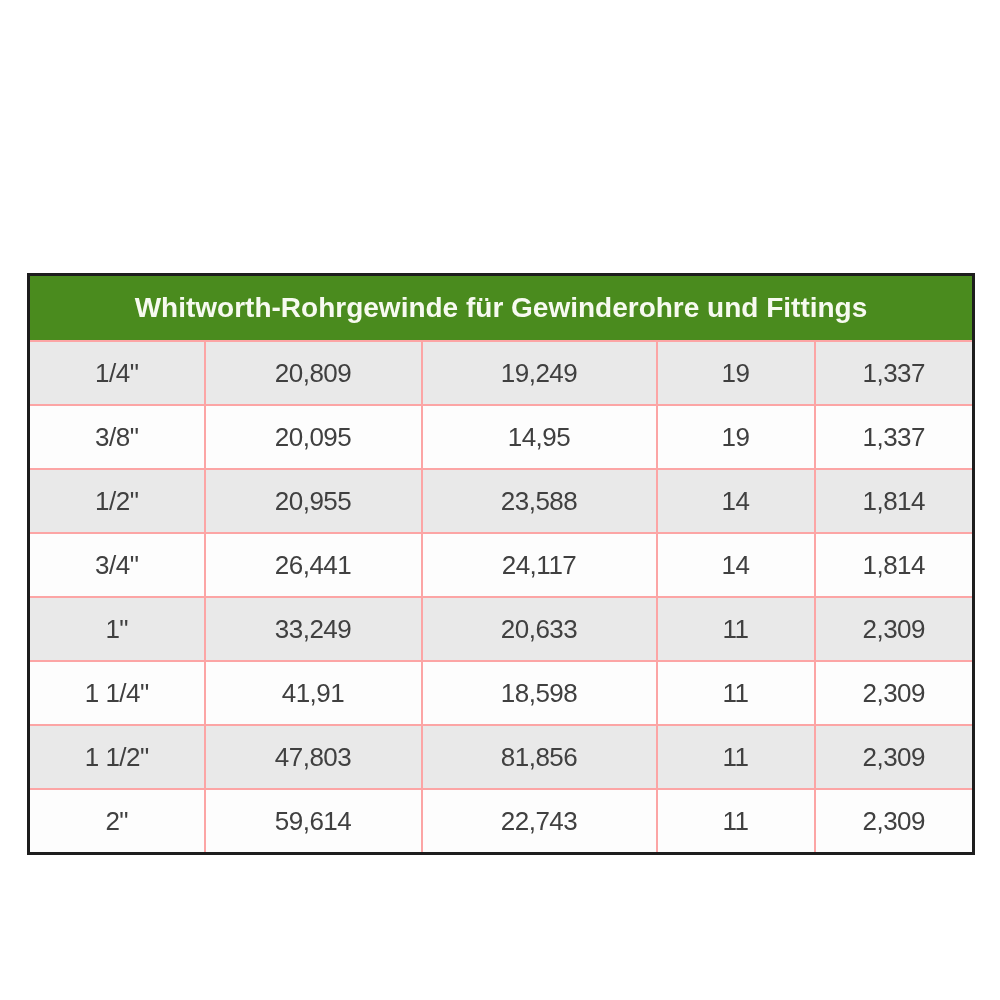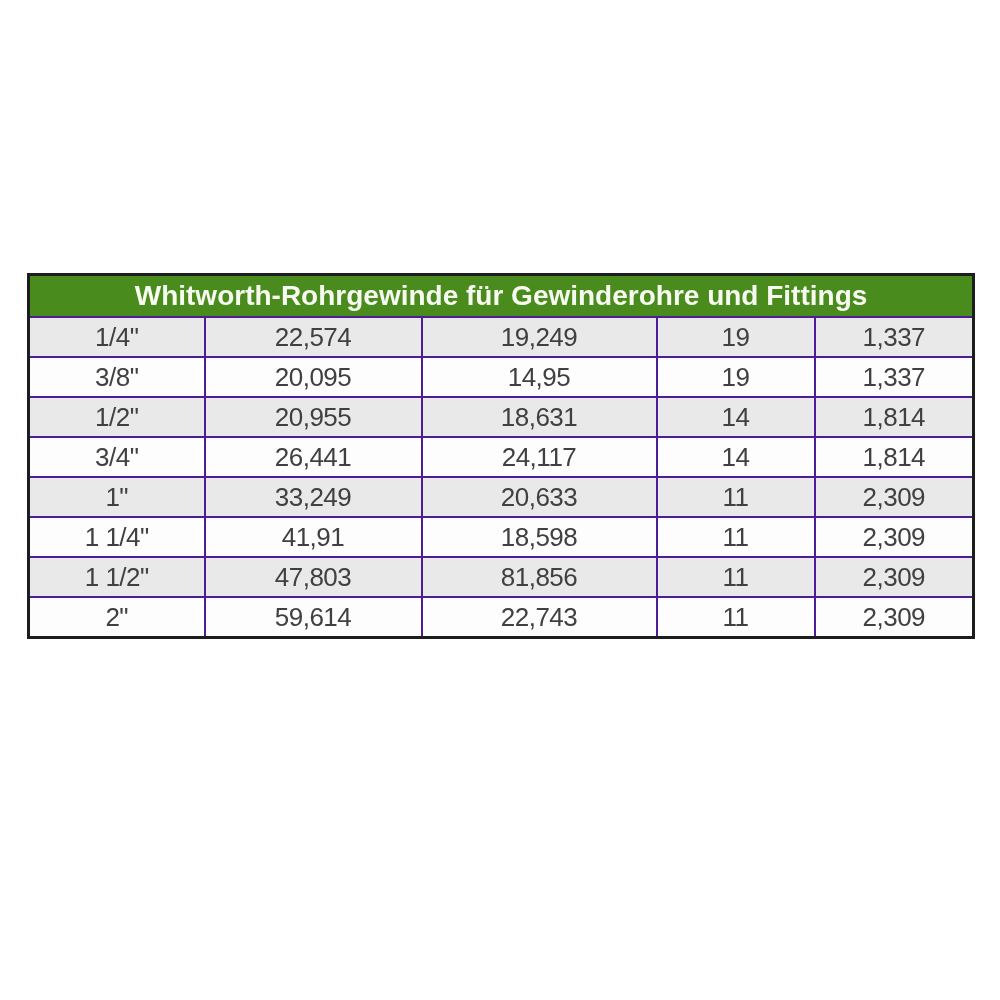--- a/index.html
+++ b/index.html
@@ -21,24 +21,24 @@
     position: absolute;
     left: 27px;
     top: 273px;
     width: 945px;
     border-collapse: collapse;
     table-layout: fixed;
     border: 3px solid #1d1d1d;
   }
   table.thread-table th,
   table.thread-table td {
-    border: 2px solid #4c1d95;
+    border: 2px solid #fca5a5;
     text-align: center;
     vertical-align: middle;
-    padding: 0;
+    padding: 12px;
     letter-spacing: -0.5px;
   }
   tr.title-row th {
     height: 40px;
     background: #4a8b1e;
     color: #f7faf0;
     font-size: 28px;
     font-weight: bold;
     letter-spacing: 0;
   }
@@ -74,36 +74,36 @@
       <col style="width:159px">
     </colgroup>
     <thead>
       <tr class="title-row">
         <th colspan="5">Whitworth-Rohrgewinde für Gewinderohre und Fittings</th>
       </tr>
     </thead>
     <tbody>
       <tr class="stripe">
         <td>1/4"</td>
-        <td>22,574</td>
+        <td>20,809</td>
         <td>19,249</td>
         <td>19</td>
         <td>1,337</td>
       </tr>
       <tr>
         <td>3/8"</td>
         <td>20,095</td>
         <td>14,95</td>
         <td>19</td>
         <td>1,337</td>
       </tr>
       <tr class="stripe">
         <td>1/2"</td>
         <td>20,955</td>
-        <td>18,631</td>
+        <td>23,588</td>
         <td>14</td>
         <td>1,814</td>
       </tr>
       <tr>
         <td>3/4"</td>
         <td>26,441</td>
         <td>24,117</td>
         <td>14</td>
         <td>1,814</td>
       </tr>

